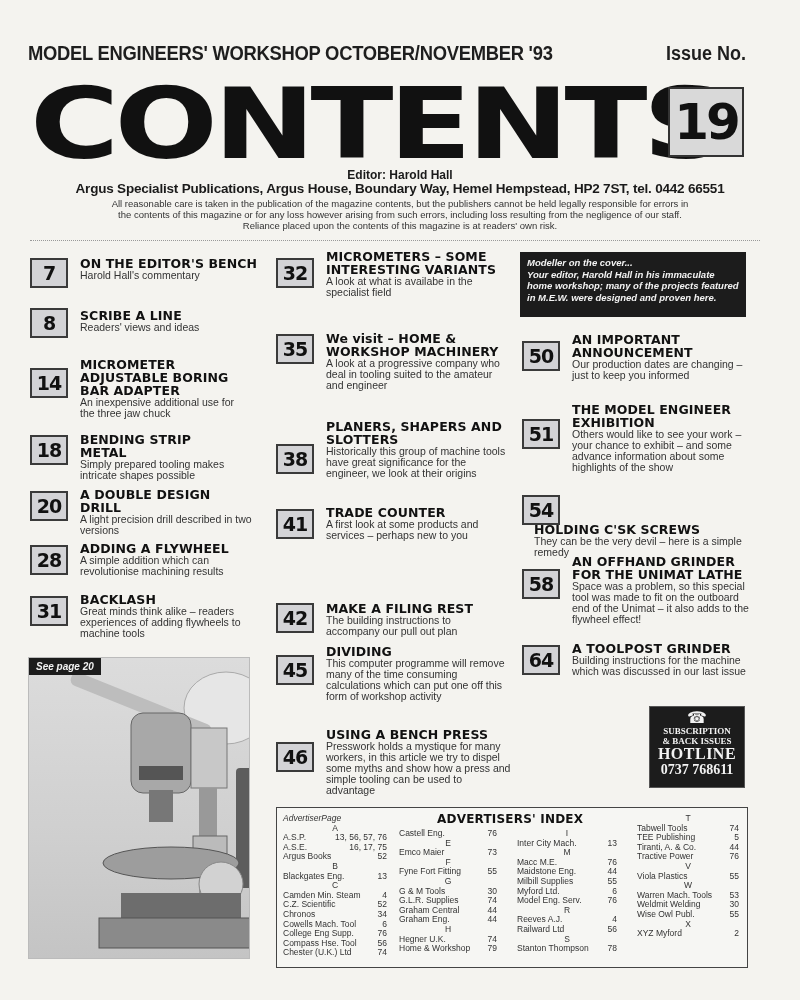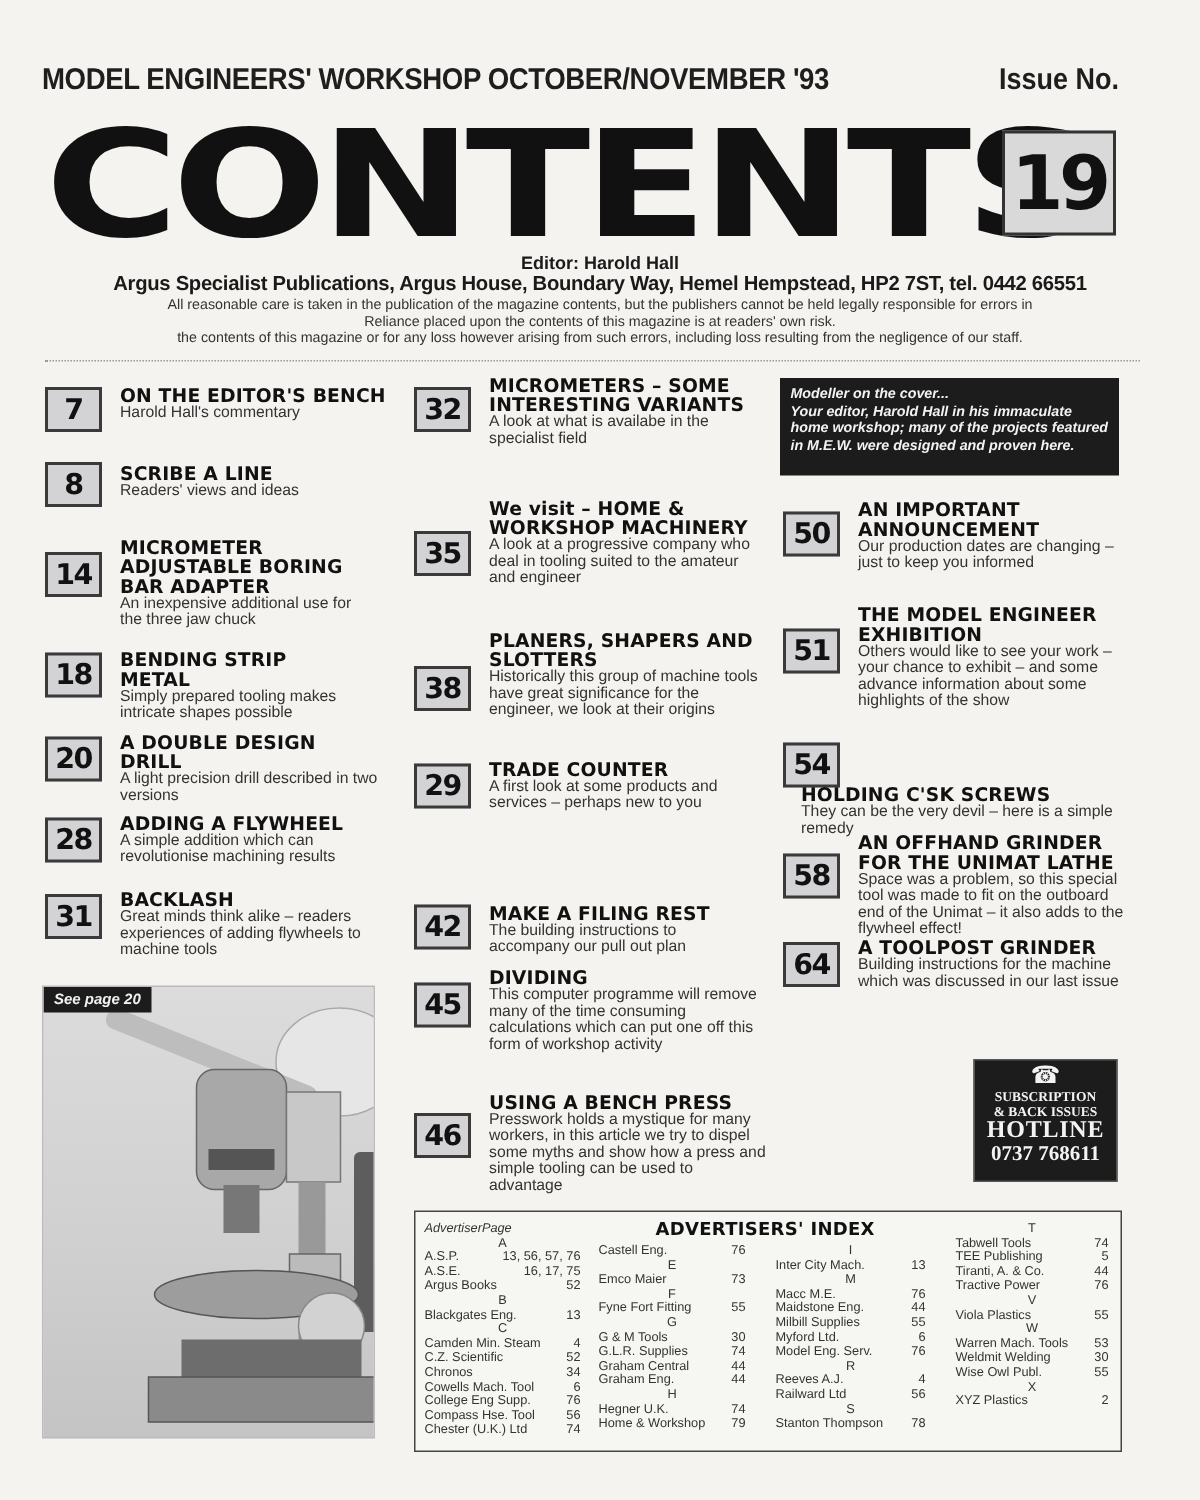--- a/index.html
+++ b/index.html
@@ -128,22 +128,22 @@
 <body>
 
 <div class="abs mag-line">MODEL ENGINEERS' WORKSHOP OCTOBER/NOVEMBER '93</div>
 <div class="abs issue-label">Issue No.</div>
 <div class="abs contents-title">CONTENTS</div>
 <div class="abs issue-box">19</div>
 <div class="abs editor-line">Editor: Harold Hall</div>
 <div class="abs publisher-line">Argus Specialist Publications, Argus House, Boundary Way, Hemel Hempstead, HP2 7ST, tel. 0442 66551</div>
 <div class="abs disclaimer">
   <div>All reasonable care is taken in the publication of the magazine contents, but the publishers cannot be held legally responsible for errors in</div>
+  <div>the contents of this magazine or for any loss however arising from such errors, including loss resulting from the negligence of our staff.</div>
   <div>Reliance placed upon the contents of this magazine is at readers' own risk.</div>
-  <div>the contents of this magazine or for any loss however arising from such errors, including loss resulting from the negligence of our staff.</div>
 </div>
 <div class="abs divider"></div>
 
 <div class="abs item" style="left:30px;top:258px;width:240px;">
   <div class="pagebox">7</div>
   <div class="item-text" style="margin-top:-1px">
     <div class="item-title">ON THE EDITOR'S BENCH</div>
     <div class="item-desc">Harold Hall's commentary</div>
   </div>
 </div>
@@ -210,35 +210,35 @@
 </div>
 
 <div class="abs item" style="left:276px;top:250px;width:230px;">
   <div class="pagebox" style="margin-top:8px">32</div>
   <div class="item-text">
     <div class="item-title">MICROMETERS – SOME INTERESTING VARIANTS</div>
     <div class="item-desc">A look at what is availabe in the specialist field</div>
   </div>
 </div>
 <div class="abs item" style="left:276px;top:332px;width:230px;">
-  <div class="pagebox" style="margin-top:22px">35</div>
+  <div class="pagebox" style="margin-top:2px">35</div>
   <div class="item-text">
     <div class="item-title">We visit – HOME &amp; WORKSHOP MACHINERY</div>
     <div class="item-desc">A look at a progressive company who deal in tooling suited to the amateur and engineer</div>
   </div>
 </div>
 <div class="abs item" style="left:276px;top:420px;width:230px;">
   <div class="pagebox" style="margin-top:24px">38</div>
   <div class="item-text">
     <div class="item-title">PLANERS, SHAPERS AND SLOTTERS</div>
     <div class="item-desc">Historically this group of machine tools have great significance for the engineer, we look at their origins</div>
   </div>
 </div>
 <div class="abs item" style="left:276px;top:509px;width:230px;">
-  <div class="pagebox" style="margin-top:0">29</div>
+  <div class="pagebox" style="margin-top:0">41</div>
   <div class="item-text" style="margin-top:-3px">
     <div class="item-title">TRADE COUNTER</div>
     <div class="item-desc">A first look at some products and services – perhaps new to you</div>
   </div>
 </div>
 <div class="abs item" style="left:276px;top:603px;width:230px;">
   <div class="pagebox">42</div>
   <div class="item-text" style="margin-top:-1px">
     <div class="item-title">MAKE A FILING REST</div>
     <div class="item-desc">The building instructions to accompany our pull out plan</div>
@@ -285,21 +285,21 @@
     <div class="item-desc">They can be the very devil – here is a simple remedy</div>
   </div>
 </div>
 <div class="abs item" style="left:522px;top:555px;width:230px;">
   <div class="pagebox" style="margin-top:14px">58</div>
   <div class="item-text">
     <div class="item-title">AN OFFHAND GRINDER FOR THE UNIMAT LATHE</div>
     <div class="item-desc">Space was a problem, so this special tool was made to fit on the outboard end of the Unimat – it also adds to the flywheel effect!</div>
   </div>
 </div>
-<div class="abs item" style="left:522px;top:628px;width:230px;">
+<div class="abs item" style="left:522px;top:645px;width:230px;">
   <div class="pagebox">64</div>
   <div class="item-text" style="margin-top:-3px">
     <div class="item-title">A TOOLPOST GRINDER</div>
     <div class="item-desc">Building instructions for the machine which was discussed in our last issue</div>
   </div>
 </div>
 
 <div class="abs hotline">
   <div class="phone">☎</div>
   <div class="l1">SUBSCRIPTION</div>
@@ -486,18 +486,18 @@
         <div class="ad-row">
           <span>Weldmit Welding</span>
           <span>30</span>
         </div>
         <div class="ad-row">
           <span>Wise Owl Publ.</span>
           <span>55</span>
         </div>
         <div class="ad-letter">X</div>
         <div class="ad-row">
-          <span>XYZ Plastics</span>
+          <span>XYZ Myford</span>
           <span>2</span>
         </div>
       </div>
   </div>
 </div>
 
 </body></html>

